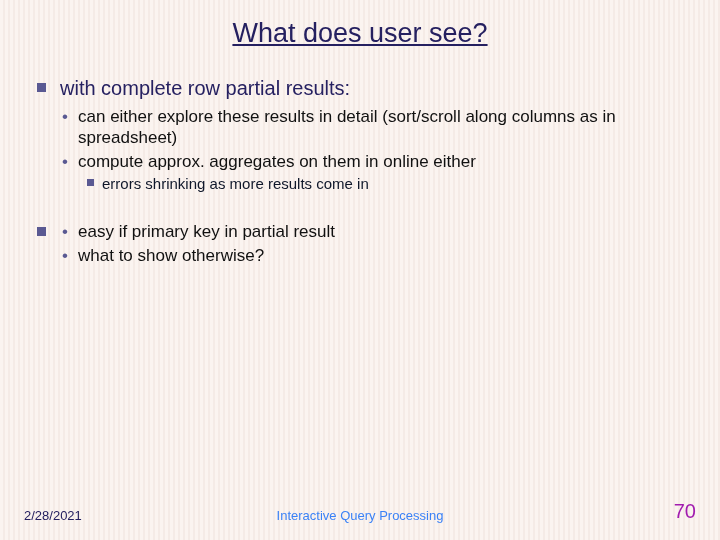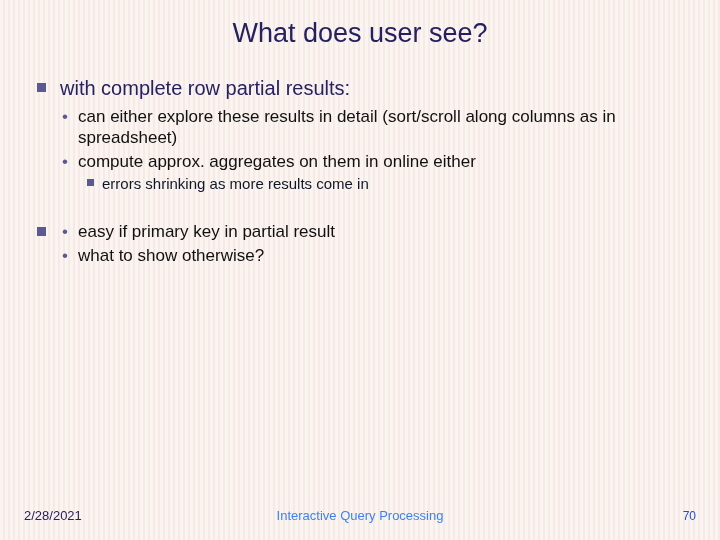--- a/index.html
+++ b/index.html
@@ -24,20 +24,21 @@
     padding: 18px 34px 0 34px;
     position: relative;
     color: #0f0f0f;
   }
   .title {
     text-align: center;
     font-size: 27px;
     color: #252060;
     margin-bottom: 28px;
     font-weight: normal;
+    text-decoration: underline;
   }
   ul.top { list-style: none; }
   ul.top > li {
     position: relative;
     padding-left: 26px;
     font-size: 20px;
     color: #262161;
     margin-bottom: 28px;
   }
   ul.top > li::before {
@@ -86,21 +87,21 @@
   .footer {
     position: absolute;
     bottom: 17px;
     left: 0;
     width: 100%;
     padding: 0 24px;
     font-size: 13px;
   }
   .footer-date { position: absolute; left: 24px; bottom: 0; color: #252060; }
   .footer-title { width: 100%; text-align: center; color: #3b82f6; }
-  .footer-num { position: absolute; right: 24px; bottom: 0; color: #1d4ed8; font-size: 12px; }
+  .footer-num { position: absolute; right: 24px; bottom: 0; color: #a21caf; font-size: 20px; }
 </style>
 </head>
 <body>
 
 <div class="slide">
   <h1 class="title">What does user see?</h1>
 
   <ul class="top">
     <li>
       <span>with complete row partial results:</span>

